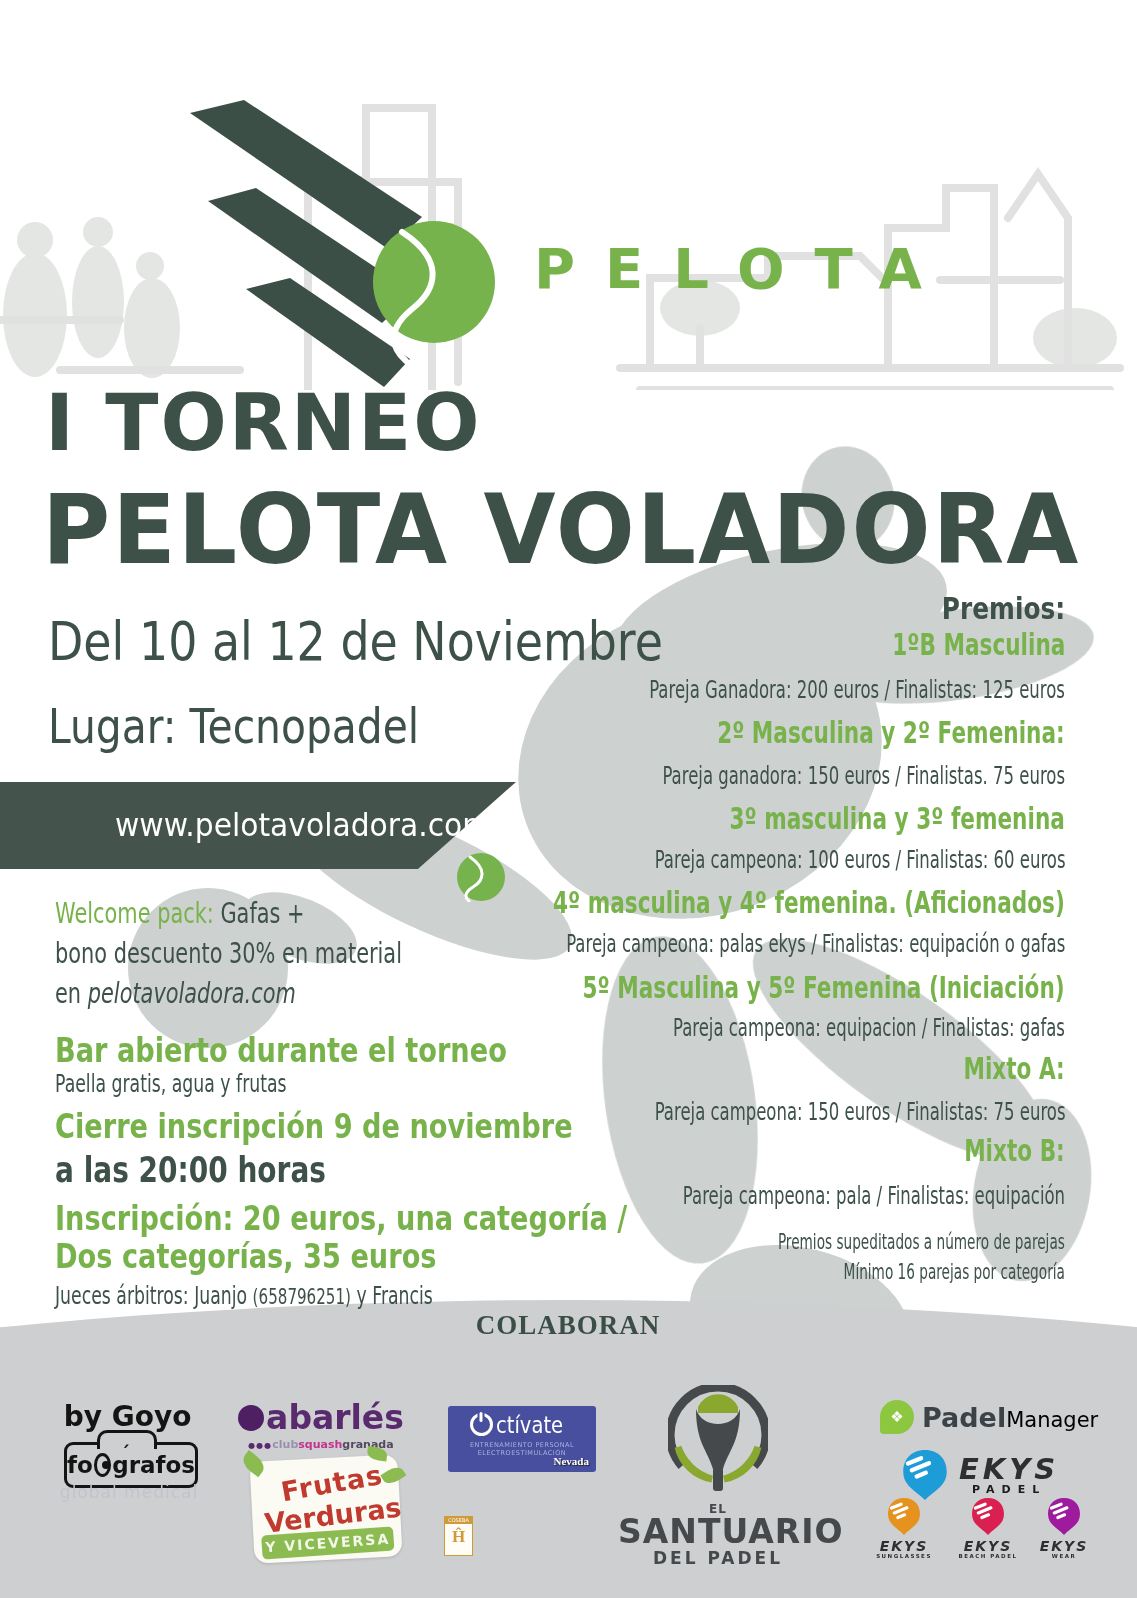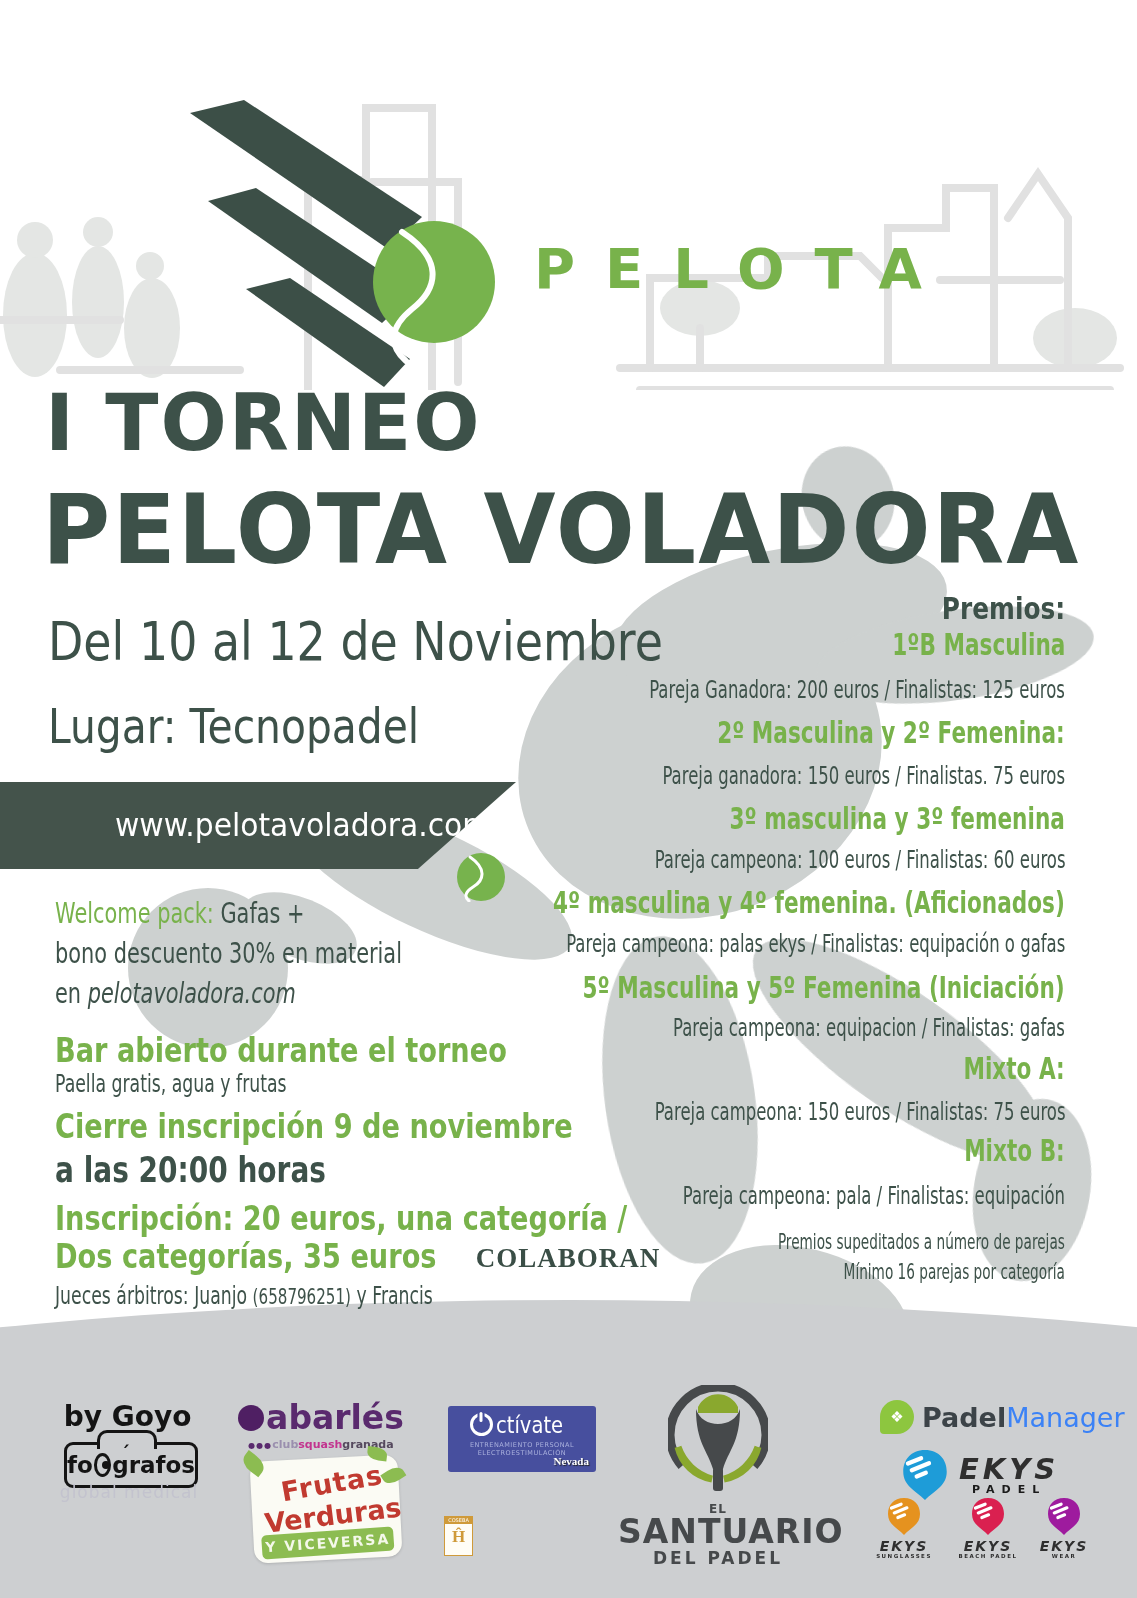--- a/index.html
+++ b/index.html
@@ -43,21 +43,21 @@
   .it{font-style:italic;}
   .phone{font-size:21px;font-weight:400;}
   
   .prizes{position:absolute;right:72px;top:587px;width:620px;height:720px;z-index:3;}
   .prizes > div{position:absolute;right:0;white-space:nowrap;transform-origin:100% 50%;}
   .pz-h{font-size:31px;font-weight:700;transform:scaleX(.8);}
   .pz-cat{font-size:30px;font-weight:600;color:#78b24b;transform:scaleX(.72);}
   .pz-det{font-size:25px;font-weight:500;transform:scaleX(.66);}
   .pz-note{font-size:22px;font-weight:500;transform:scaleX(.62);}
   
-  .colaboran{position:absolute;left:438px;top:1243px;width:260px;text-align:center;z-index:4;
+  .colaboran{position:absolute;left:438px;top:1310px;width:260px;text-align:center;z-index:4;
              font-family:"Liberation Serif",serif;font-weight:700;font-size:27px;letter-spacing:1px;color:#3a4e46;}
   
   .sp{z-index:5;}
   .goyo-name{left:50px;top:1400px;width:155px;text-align:center;font-size:28px;font-weight:700;color:#141414;}
   .camera{left:64px;top:1442px;width:128px;height:40px;border:3px solid #141414;border-radius:9px;
           display:flex;align-items:center;justify-content:center;gap:1px;}
   .camera::before{content:"";position:absolute;left:30px;top:-15px;width:54px;height:16px;
           border:3px solid #141414;border-bottom:none;border-radius:10px 10px 0 0;background:#cdcfd1;}
   .cam-txt{font-size:23px;font-weight:700;color:#141414;}
   .aperture{position:relative;width:18px;height:18px;border:3px solid #141414;border-radius:50%;display:inline-block;}
@@ -100,21 +100,21 @@
   .cos-sub{font-size:13px;color:#dca53f;border-top:2px solid #cf9a3a;margin-top:1px;padding-top:1px;
             transform:scaleX(.75);transform-origin:0 50%;white-space:nowrap;}
   .santuario{left:618px;top:1385px;width:200px;text-align:center;}
   .san-el{font-size:12px;font-weight:600;color:#46494b;letter-spacing:1px;margin-top:3px;}
   .san-name{font-size:33px;font-weight:700;color:#46494b;letter-spacing:1px;line-height:32px;}
   .san-sub{font-size:17px;font-weight:600;color:#46494b;letter-spacing:3px;}
   .pmanager{left:880px;top:1400px;display:flex;align-items:center;gap:8px;}
   .pm-pin{position:relative;width:34px;height:34px;background:#8dc63f;border-radius:50% 50% 50% 4px;
           display:flex;align-items:center;justify-content:center;color:#fff;font-size:15px;}
   .pm-bold{font-size:27px;font-weight:700;color:#3c4348;}
-  .pm-reg{font-size:27px;font-weight:400;color:#3b82f6;}
+  .pm-reg{font-size:21px;font-weight:400;color:#000000;}
   .ekys-main{left:903px;top:1450px;display:flex;align-items:center;gap:12px;}
   .ekys-word{font-size:29px;font-weight:800;font-style:italic;color:#2f2f2f;letter-spacing:4px;line-height:28px;}
   .ekys-sub{font-size:11px;font-weight:700;color:#1b1b1b;letter-spacing:7px;text-align:center;}
   .ekys-small{top:1498px;width:72px;text-align:center;}
   .ekys-sm-word{font-size:14px;font-weight:800;font-style:italic;color:#2f2f2f;letter-spacing:2px;line-height:13px;margin-top:1px;}
   .ekys-sm-sub{font-size:5.5px;font-weight:700;color:#2f2f2f;letter-spacing:1.5px;}
 </style>
 </head>
 <body>
 

